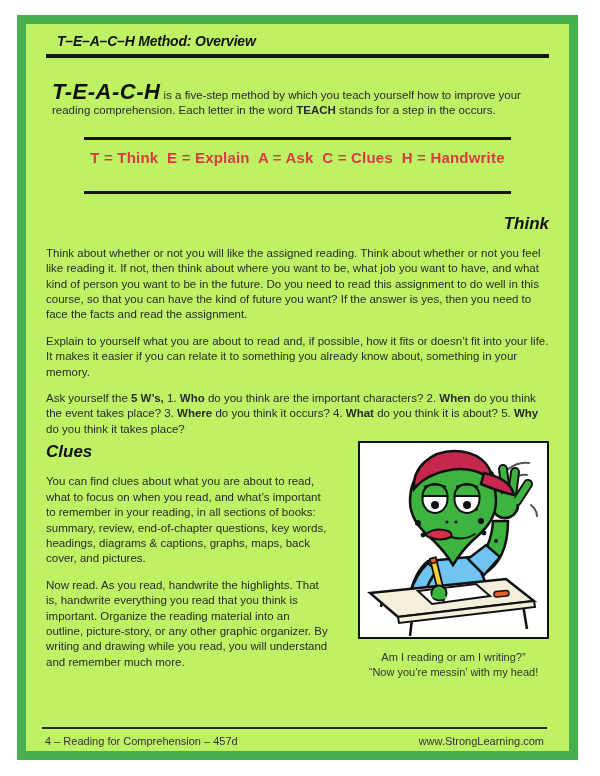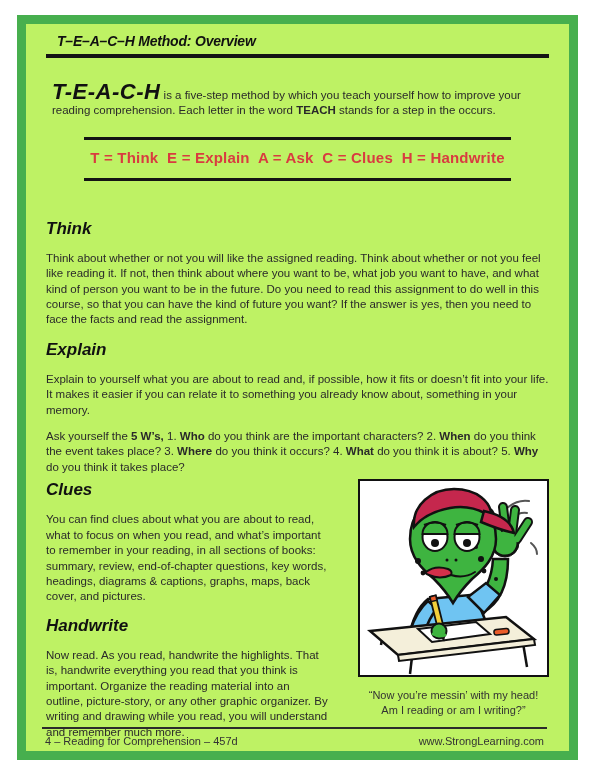--- a/index.html
+++ b/index.html
@@ -27,38 +27,38 @@
 
   .body-text { font-size: 11.5px; line-height: 15.4px; color: #2a2a2a; }
 
   .intro { margin: 26px 4px 0 6px; }
   .intro-lead { font-size: 22px; font-weight: 700; font-style: italic; color: #111; letter-spacing: 0.5px; }
 
   .teach-banner {
     margin: 18px 38px 0 38px;
     border-top: 3.5px solid var(--rule-black, #141414);
     border-bottom: 3.5px solid var(--rule-black, #141414);
-    padding: 9px 0 12px 0;
+    padding: 9px 0 25px 0;
     text-align: center;
     color: var(--banner-red, #d93b40);
     font-weight: 700;
     font-size: 15px;
     white-space: pre-wrap;
     letter-spacing: 0.2px;
   }
 
   .sec h2 {
     font-size: 17px;
     font-weight: 700;
     font-style: italic;
     color: #111;
     line-height: 22px;
   }
   .sec p { margin-top: 11px; }
-  .sec-think h2 { margin-top: 37px; }
+  .sec-think h2 { margin-top: 19px; text-align: right; }
   .sec-explain h2, .sec-ask h2 { margin-top: 11px; }
 
   .two-col { display: flex; margin-top: 4px; gap: 28px; }
   .left-col { width: 312px; }
   .sec-clues h2 { margin-top: 0; }
   .sec-handwrite h2 { margin-top: 10px; }
 
   .right-col { margin-left: 2px; width: 194px; }
   .figure-box {
     width: 191px; height: 198px;
@@ -98,38 +98,36 @@
     <p class="intro body-text"><span class="intro-lead">T-E-A-C-H</span><span><span> is a five-step method by which you teach yourself how to improve your reading comprehension. Each letter in the word </span><span style="font-weight: 700;">TEACH</span><span> stands for a step in the occurs.</span></span></p>
 
     <div class="teach-banner">T = Think  E = Explain  A = Ask  C = Clues  H = Handwrite</div>
 
     <section class="sec sec-think">
       <h2>Think</h2>
       <p class="body-text"><span>Think about whether or not you will like the assigned reading. Think about whether or not you feel like reading it. If not, then think about where you want to be, what job you want to have, and what kind of person you want to be in the future. Do you need to read this assignment to do well in this course, so that you can have the kind of future you want? If the answer is yes, then you need to face the facts and read the assignment.</span></p>
     </section>
 
     <section class="sec sec-explain">
-      <h2>Explain</h2>
       <p class="body-text"><span>Explain to yourself what you are about to read and, if possible, how it fits or doesn’t fit into your life. It makes it easier if you can relate it to something you already know about, something in your memory.</span></p>
     </section>
 
     <section class="sec sec-ask">
       <p class="body-text"><span>Ask yourself the </span><span style="font-weight: 700;">5 W’s,</span><span> 1. </span><span style="font-weight: 700;">Who</span><span> do you think are the important characters? 2. </span><span style="font-weight: 700;">When</span><span> do you think the event takes place? 3. </span><span style="font-weight: 700;">Where</span><span> do you think it occurs? 4. </span><span style="font-weight: 700;">What</span><span> do you think it is about? 5. </span><span style="font-weight: 700;">Why</span><span> do you think it takes place?</span></p>
     </section>
 
     <div class="two-col">
       <div class="left-col">
 
         <section class="sec sec-clues">
           <h2>Clues</h2>
           <p class="body-text"><span>You can find clues about what you are about to read, what to focus on when you read, and what’s important to remember in your reading, in all sections of books: summary, review, end-of-chapter questions, key words, headings, diagrams &amp; captions, graphs, maps, back cover, and pictures.</span></p>
         </section>
 
         <section class="sec sec-handwrite">
-          <h2>Handwrite</h2>
           <p class="body-text"><span>Now read. As you read, handwrite the highlights. That is, handwrite everything you read that you think is important. Organize the reading material into an outline, picture-story, or any other graphic organizer. By writing and drawing while you read, you will understand and remember much more.</span></p>
         </section>
 
       </div>
 
       <div class="right-col">
         <div class="figure-box">
           <svg width="187" height="194" viewBox="0 0 187 194">
 
             <g stroke="#555" stroke-width="2" fill="none" stroke-linecap="round">
@@ -220,22 +218,22 @@
               <polygon points="-3,0 3,0 0,7" fill="#e9c9a0" stroke="#111" stroke-width="1.5"></polygon>
             </g>
             <g>
               <circle cx="79" cy="150" r="8.5" fill="#111"></circle>
               <circle cx="79" cy="150" r="6.5" style="fill:var(--frog-green,#3eb440)"></circle>
               <path d="M73,153 q6,3 12,1" fill="none" style="stroke:var(--frog-green,#3eb440)" stroke-width="3" stroke-linecap="round"></path>
             </g>
           </svg>
         </div>
         <div class="figure-caption">
+          <div>Am I reading or am I writing?”</div>
           <div>“Now you’re messin’ with my head!</div>
-          <div>Am I reading or am I writing?”</div>
         </div>
       </div>
     </div>
 
     <div class="footer">
       <span>4 – Reading for Comprehension – 457d</span>
       <span>www.StrongLearning.com</span>
     </div>
 
   </div>

